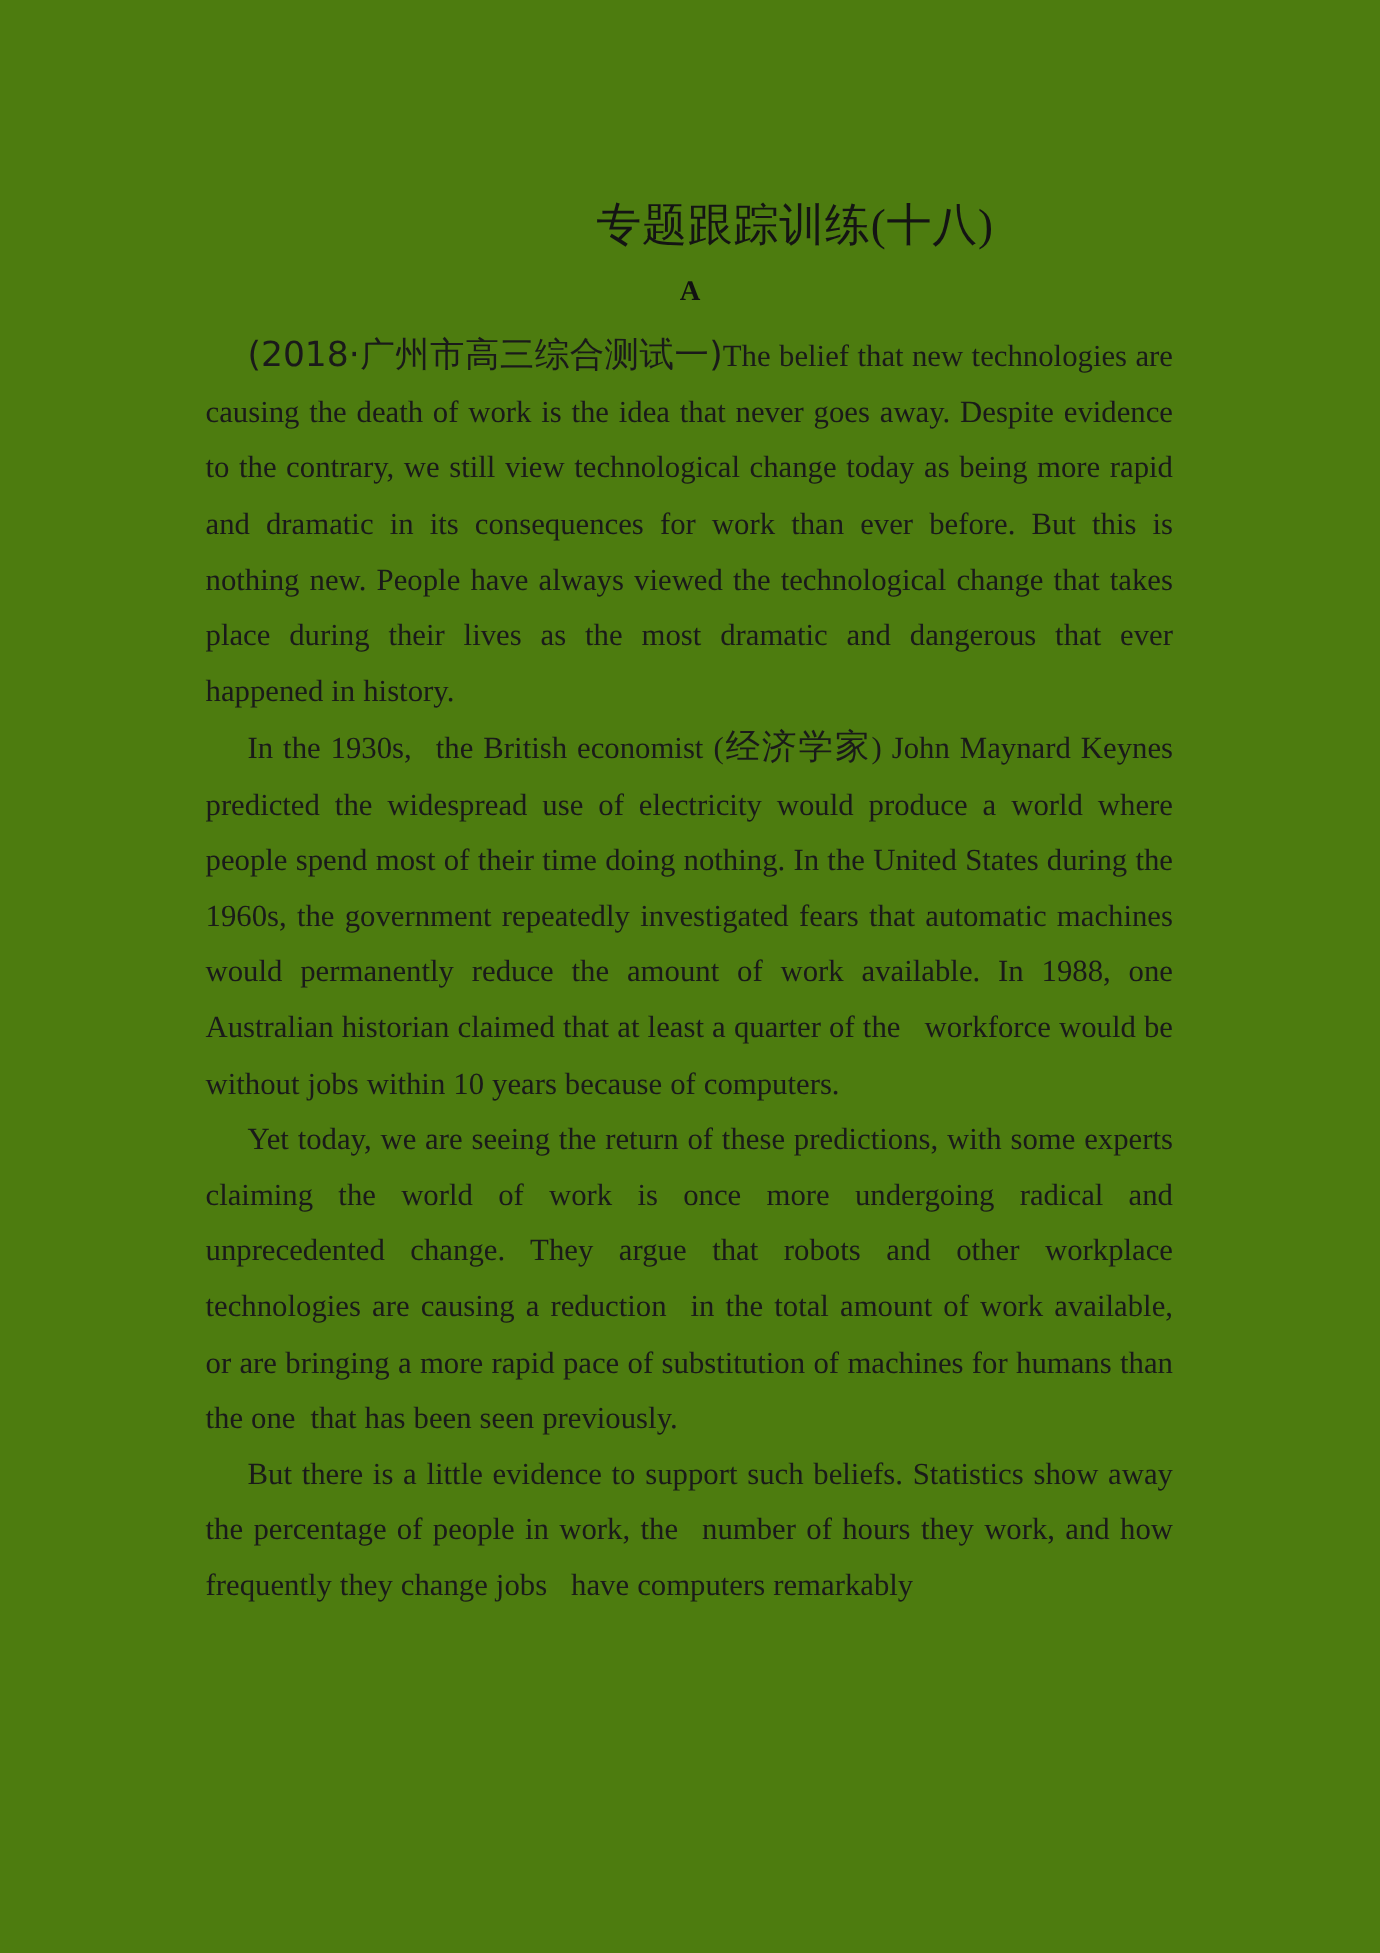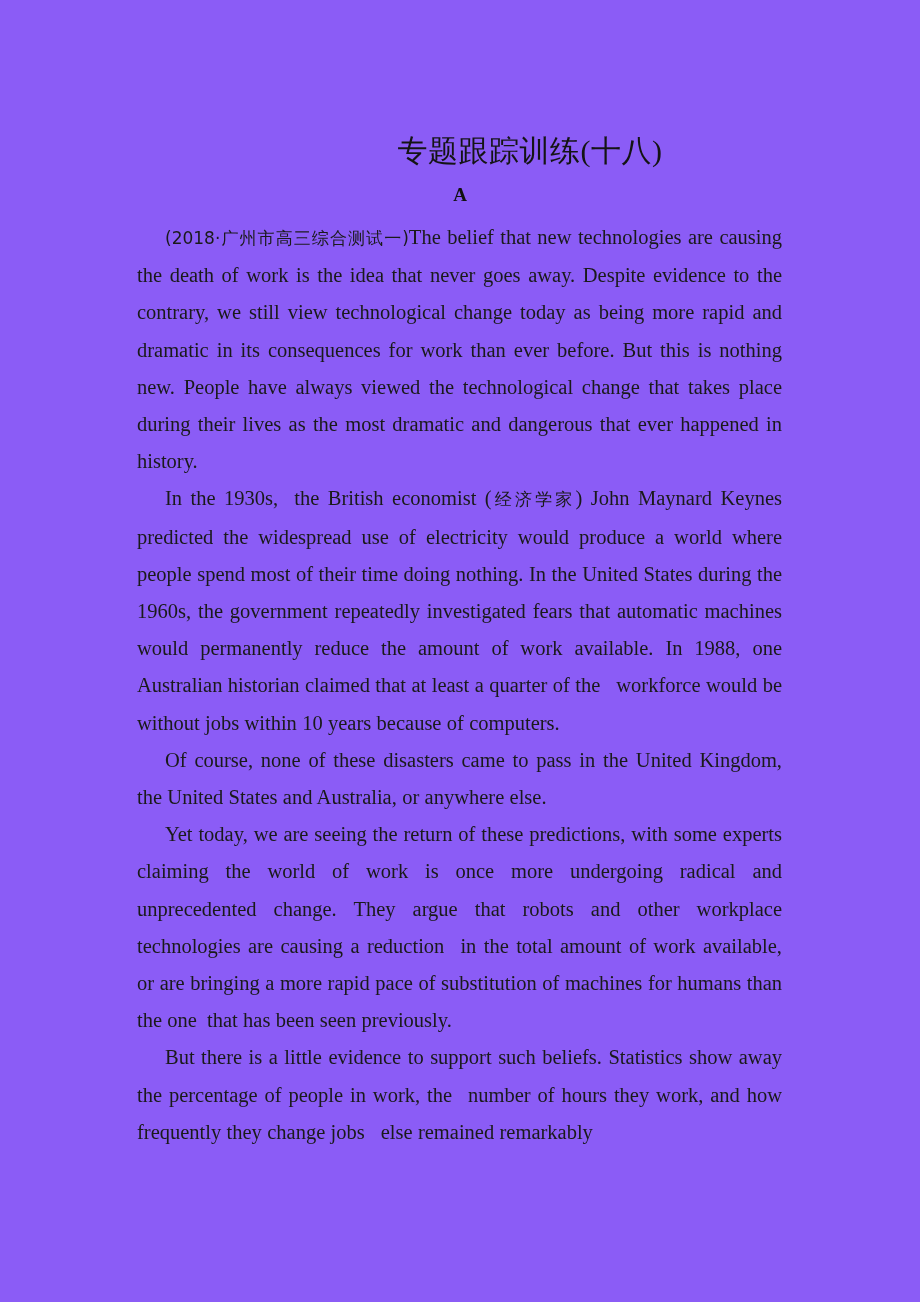--- a/index.html
+++ b/index.html
@@ -4,21 +4,21 @@
 <style>
   html, body {
     margin: 0;
     padding: 0;
     background: #ffffff;
   }
   .page {
     position: relative;
     width: 920px;
     height: 1302px;
-    background: #8b5cf6;
+    background: #4d7c0f;
     overflow: hidden;
     font-family: "Liberation Serif", "DejaVu Serif", serif;
     color: #1a1a1a;
   }
 
   
   .doc-title {
     position: absolute;
     left: 0;
     top: 131px;
@@ -60,21 +60,21 @@
     line-height: 37.2px;
     text-align: justify;
     text-justify: inter-word;
     text-indent: 28px;
     color: #1a1a1a;
     word-spacing: 0.2px;
   }
 
   .cjk {
     font-family: "DejaVu Sans", "Liberation Sans", sans-serif;
-    font-size: 17px;
+    font-size: 23px;
   }
 
   .gap {
     display: inline-block;
     width: 16px;
   }
   .gap-sm {
     display: inline-block;
     width: 10px;
   }
@@ -87,21 +87,20 @@
   <div class="doc-title">专题跟踪训练(十八)</div>
 
   <div class="section-label">A</div>
 
   <div class="body-block">
 
     <p class="para"><span class="cjk">(2018·广州市高三综合测试一)</span><span>The belief that new technologies are causing the death of work is the idea that never goes away. Despite evidence to the contrary, we still view technological change today as being more rapid and dramatic in its consequences for work than ever before. But this is nothing new. People have always viewed the technological change that takes place during their lives as the most dramatic and dangerous that ever happened in history.</span></p>
 
     <p class="para"><span>In the 1930s,</span><span class="gap"></span><span>the British economist (</span><span class="cjk">经济学家</span><span>) John Maynard Keynes predicted the widespread use of electricity would produce a world where people spend most of their time doing nothing. In the United States during the 1960s, the government repeatedly investigated fears that automatic machines would permanently reduce the amount of work available. In 1988, one Australian historian claimed that at least a quarter of the</span><span class="gap"></span><span>workforce would be without jobs within 10 years because of computers.</span></p>
 
-    <p class="para"><span>Of course, none of these disasters came to pass in the United Kingdom, the United States and Australia, or anywhere else.</span></p>
 
     <p class="para"><span>Yet today, we are seeing the return of these predictions, with some experts claiming the world of work is once more undergoing radical and unprecedented change. They argue that robots and other workplace technologies are causing a reduction</span><span class="gap"></span><span>in the total amount of work available, or are bringing a more rapid pace of substitution of machines for humans than the one</span><span class="gap-sm"></span><span>that has been seen previously.</span></p>
 
-    <p class="para"><span>But there is a little evidence to support such beliefs. Statistics show away the percentage of people in work, the</span><span class="gap"></span><span>number of hours they work, and how frequently they change jobs</span><span class="gap"></span><span>else remained remarkably</span></p>
+    <p class="para"><span>But there is a little evidence to support such beliefs. Statistics show away the percentage of people in work, the</span><span class="gap"></span><span>number of hours they work, and how frequently they change jobs</span><span class="gap"></span><span>have computers remarkably</span></p>
 
   </div>
 
 </div>
 
 </body></html>

